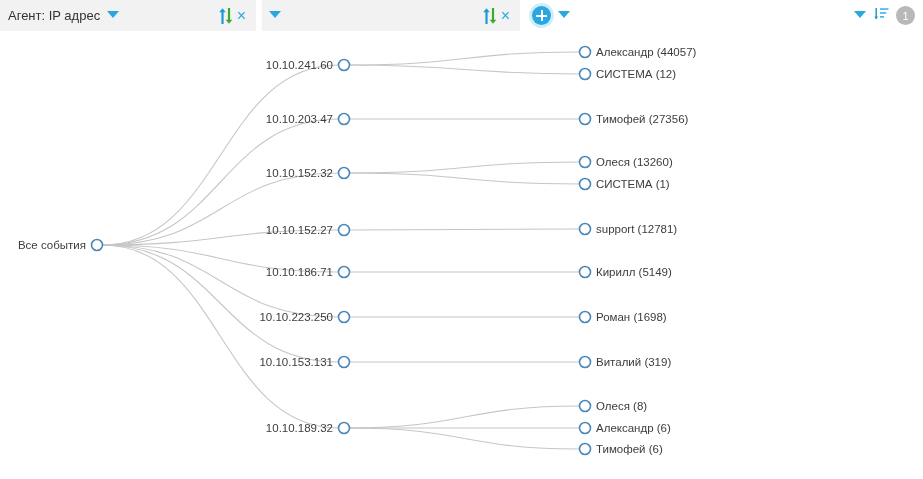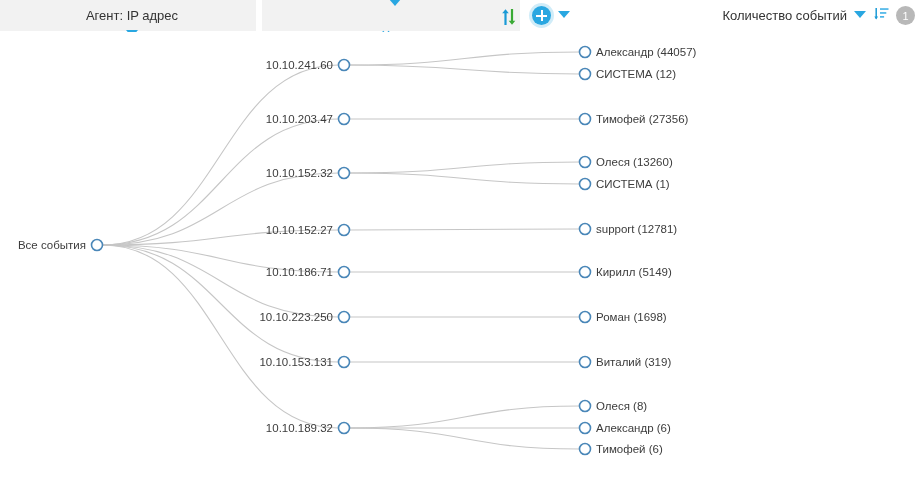--- a/index.html
+++ b/index.html
@@ -24,21 +24,20 @@
     background: #ffffff;
     border-bottom: 1px solid #ffffff;
   }
   .tb-panel {
     position: absolute;
     top: 0;
     height: 31px;
     background: #f2f2f2;
     display: flex;
     align-items: center;
-    flex-direction: column;
   }
   #panel-agent  { left: 0px;   width: 256px; }
   #panel-user   { left: 262px; width: 258px; }
 
   .tb-label {
     font-size: 13px;
     color: #333333;
     white-space: nowrap;
     line-height: 31px;
   }
@@ -180,21 +179,20 @@
     </span>
     <span class="tb-x">×</span>
   </div>
 
   <div id="plus-wrap">
     <span class="plus-btn"></span>
     <span class="caret"></span>
   </div>
 
   <div class="tb-right-group">
-    <span class="count-label">Количество событий</span>
     <span class="caret"></span>
     <span class="sort-desc-icon">
       <svg width="15" height="15" viewBox="0 0 15 15" aria-hidden="true">
         <path d="M2.2 2 L2.2 12.5" stroke="#1a9ad6" stroke-width="1.5" fill="none"></path>
         <path d="M0.3 10.6 L2.2 13.4 L4.1 10.6 Z" fill="#1a9ad6"></path>
         <rect x="6" y="2.2" width="8.5" height="1.7" fill="#4db6e8"></rect>
         <rect x="6" y="6.1" width="6.3" height="1.7" fill="#4db6e8"></rect>
         <rect x="6" y="10.0" width="4.1" height="1.7" fill="#4db6e8"></rect>
       </svg>
     </span>

